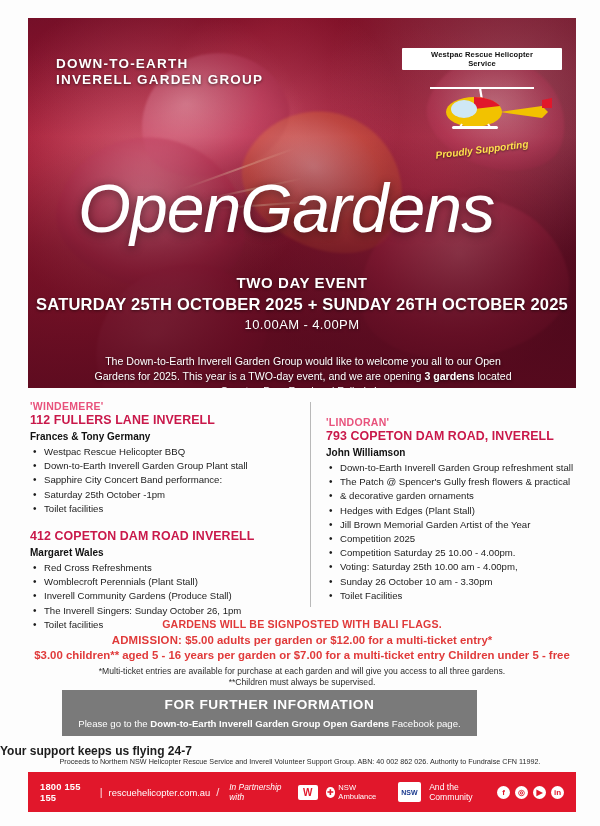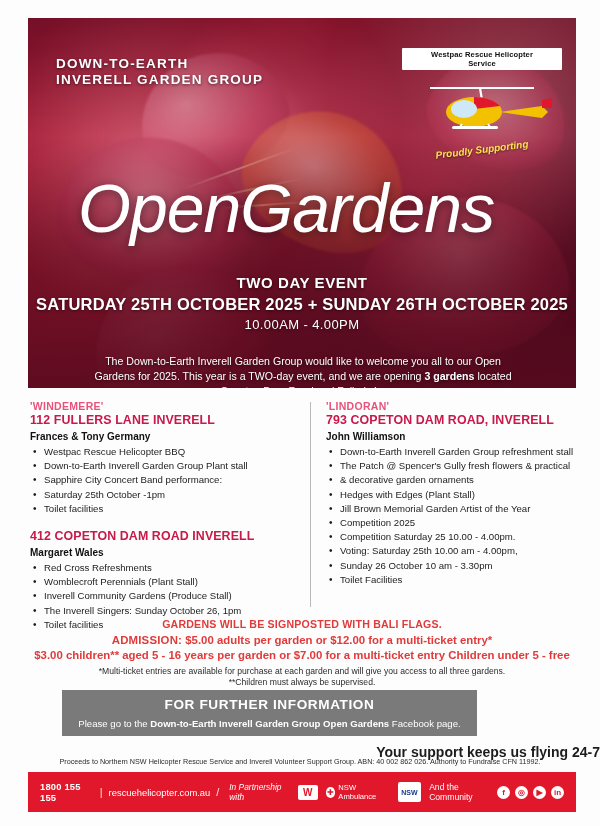--- a/index.html
+++ b/index.html
@@ -155,21 +155,21 @@
     left: 28px; top: 400px;
     width: 548px; height: 215px;
   }
   .col-divider {
     position: absolute;
     left: 282px; top: 2px;
     width: 1px; height: 205px;
     background: #b9b9b9;
   }
   .col-left { position: absolute; left: 2px; top: 0; width: 266px; }
-  .col-right { position: absolute; left: 298px; top: 0; width: 250px; }
+  .col-right { position: absolute; left: 298px; top: 16px; width: 250px; }
 
   .garden-name {
     color: #e8527c;
     font-size: 10.5px;
     font-weight: bold;
     letter-spacing: .3px;
     margin-bottom: 1px;
   }
   .garden-addr {
     color: #c9184a;
@@ -258,22 +258,22 @@
   }
   .infobar .sub {
     font-size: 9.6px;
     padding-top: 6px;
   }
   .infobar .sub b { font-weight: bold; }
 
   .flying {
     position: absolute;
     left: 0; right: 0; top: 744px;
-    text-align: right;
-    font-size: 14px;
+    text-align: left;
+    font-size: 12px;
     font-weight: bold;
     color: #1c1c1c;
   }
   .proceeds {
     position: absolute;
     left: 0; right: 0; top: 757px;
     text-align: center;
     font-size: 7.2px;
     color: #2a2a2a;
   }

